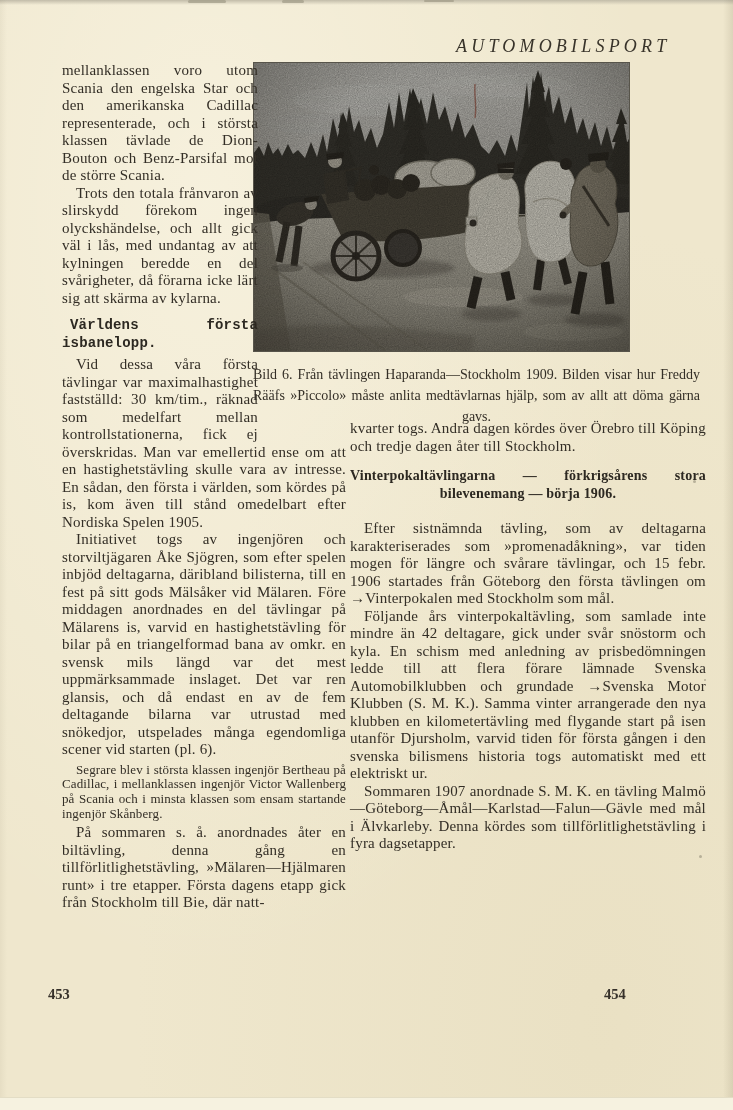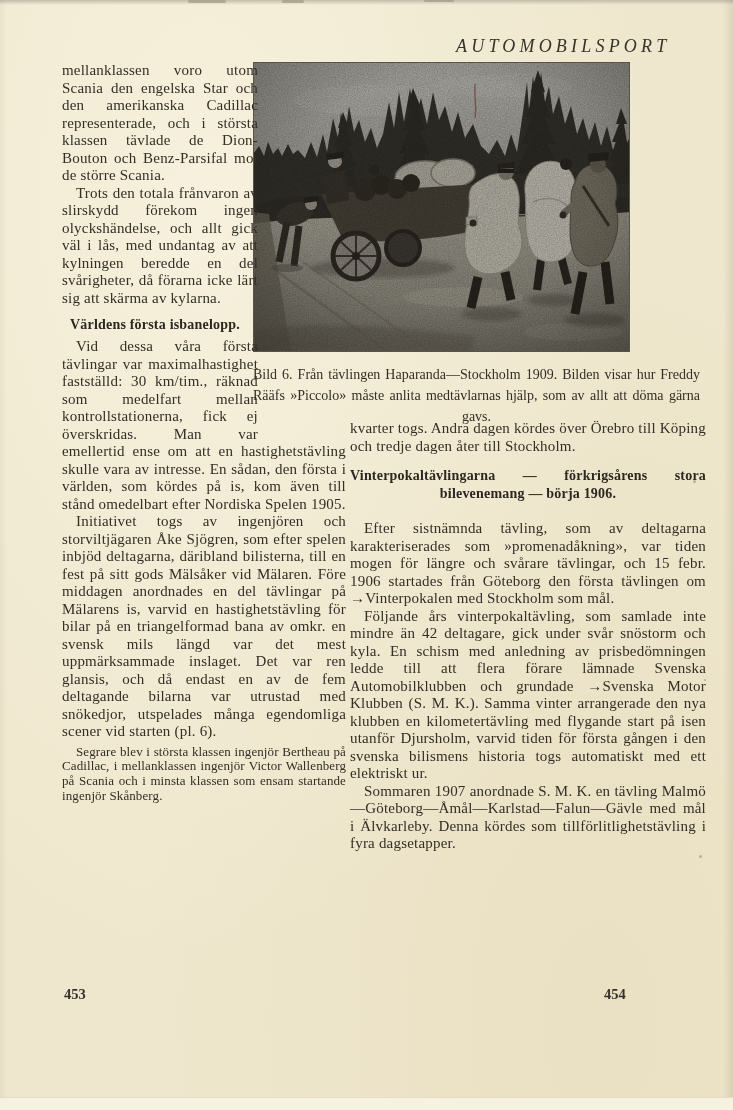--- a/index.html
+++ b/index.html
@@ -49,25 +49,25 @@
   .col-left{left:62px;top:62px;width:284px;}
   .col-right{left:350px;top:420px;width:356px;}
   .photo-spacer{float:right;width:88px;height:372px;}
   .col p{margin:0;text-indent:14px;hyphens:auto;-webkit-hyphens:auto;}
   .col p.noindent{text-indent:0;}
   .col p.smallprint{font-size:13px;line-height:14.7px;letter-spacing:0.1px;margin:4px 0 3px;}
   .col h3{
     margin:9px 0 4px;font-size:14px;line-height:18px;font-weight:bold;
     letter-spacing:0.2px;color:#2c2821;text-indent:0;
   }
-  .col-left h3{text-indent:8px;}
+  .col-left h3{text-indent:8px;font-family:Liberation Mono, monospace;}
   .col-right h3{text-align:justify;text-align-last:center;margin:12px 0 17px;}
   
   .pagenum{position:absolute;top:986px;font-size:14.5px;font-weight:bold;color:#36312a;}
-  .pn-left{left:48px;margin-left:16px;}
+  .pn-left{left:48px;}
   .pn-right{left:604px;}
 </style>
 </head>
 <body>
 
 <div class="page">
 
   <div class="top-edge"></div>
   <div class="top-smudge sm1"></div>
   <div class="top-smudge sm2"></div>
@@ -230,20 +230,21 @@
   <div class="caption">Bild 6.  Från tävlingen Haparanda—Stockholm 1909.  Bilden visar hur Freddy Rääfs »Piccolo» måste anlita medtävlarnas hjälp, som av allt att döma gärna gavs.</div>
 
   <div class="col col-left">
     <div class="photo-spacer"></div>
     <p class="noindent">mellanklassen voro utom Scania den engelska Star och den amerikanska Cadillac representerade, och i största klassen tävlade de Dion-Bouton och Benz-Parsifal mot de större Scania.</p>
     <p>Trots den totala frånvaron av slirskydd förekom ingen olyckshändelse, och allt gick väl i lås, med undantag av att kylningen beredde en del svårigheter, då förarna icke lärt sig att skärma av kylarna.</p>
     <h3>Världens första isbanelopp.</h3>
     <p>Vid dessa våra första tävlingar var maximalhastighet fastställd: 30 km/tim., räknad som medelfart mellan kontrollstationerna, fick ej överskridas. Man var emellertid ense om att en hastighetstävling skulle vara av intresse. En sådan, den första i världen, som kördes på is, kom även till stånd omedelbart efter Nordiska Spelen 1905.</p>
     <p>Initiativet togs av ingenjören och storviltjägaren Åke Sjögren, som efter spelen inbjöd deltagarna, däribland bilisterna, till en fest på sitt gods Mälsåker vid Mälaren. Före middagen anordnades en del tävlingar på Mälarens is, varvid en hastighetstävling för bilar på en triangelformad bana av omkr. en svensk mils längd var det mest uppmärksammade inslaget. Det var ren glansis, och då endast en av de fem deltagande bilarna var utrustad med snökedjor, utspelades många egendomliga scener vid starten (pl. 6).</p>
     <p class="smallprint">Segrare blev i största klassen ingenjör Bertheau på Cadillac, i mellanklassen ingenjör Victor Wallenberg på Scania och i minsta klassen som ensam startande ingenjör Skånberg.</p>
+    <p>På sommaren s. å. anordnades åter en biltävling, denna gång en tillförlitlighetstävling, »Mälaren—Hjälmaren runt» i tre etapper. Första dagens etapp gick från Stockholm till Bie, där natt-</p>
   </div>
 
   <div class="col col-right">
     <p class="noindent">kvarter togs. Andra dagen kördes över Örebro till Köping och tredje dagen åter till Stockholm.</p>
     <h3>Vinterpokaltävlingarna — förkrigsårens stora bilevenemang — börja 1906.</h3>
     <p>Efter sistnämnda tävling, som av deltagarna karakteriserades som »promenadåkning», var tiden mogen för längre och svårare tävlingar, och 15 febr. 1906 startades från Göteborg den första tävlingen om →Vinterpokalen med Stockholm som mål.</p>
     <p>Följande års vinterpokaltävling, som samlade inte mindre än 42 deltagare, gick under svår snöstorm och kyla. En schism med anledning av prisbedömningen ledde till att flera förare lämnade Svenska Automobilklubben och grundade →Svenska Motor Klubben (S. M. K.). Samma vinter arrangerade den nya klubben en kilometertävling med flygande start på isen utanför Djursholm, varvid tiden för första gången i den svenska bilismens historia togs automatiskt med ett elektriskt ur.</p>
     <p>Sommaren 1907 anordnade S. M. K. en tävling Malmö—Göteborg—Åmål—Karlstad—Falun—Gävle med mål i Älvkarleby. Denna kördes som tillförlitlighetstävling i fyra dagsetapper.</p>
   </div>
 

